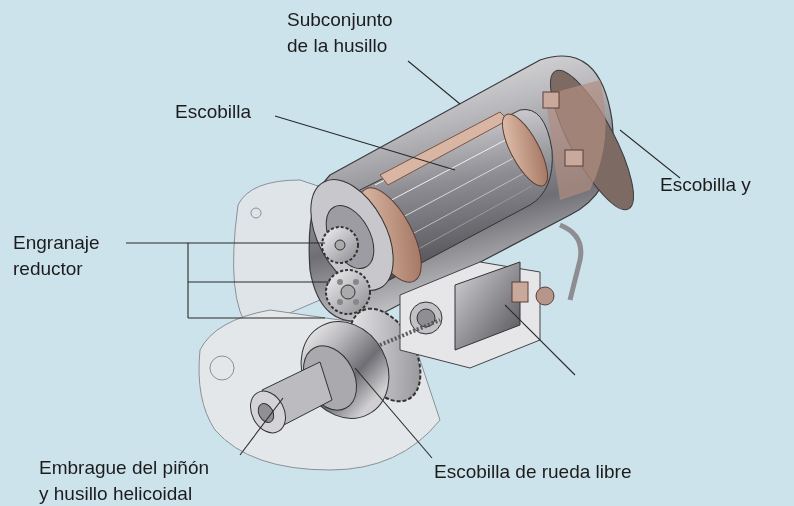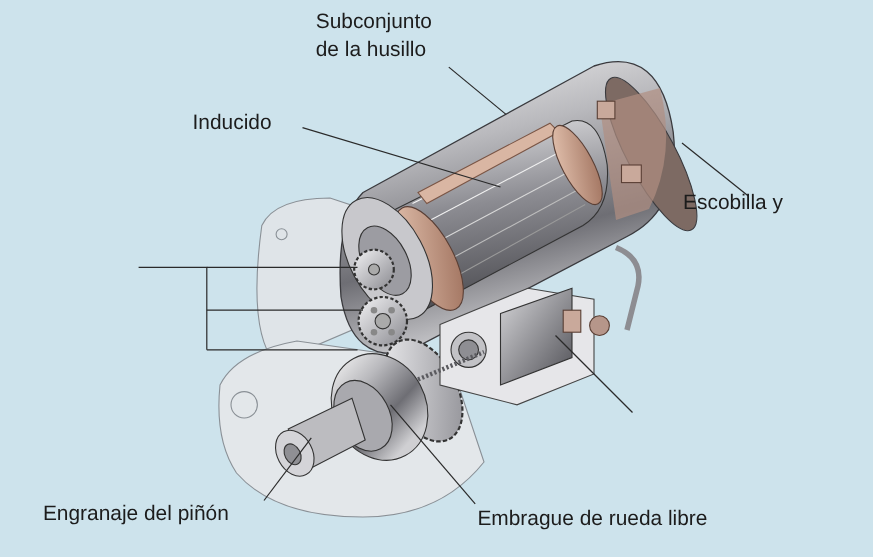--- a/index.html
+++ b/index.html
@@ -134,30 +134,35 @@
       <line x1="283" y1="398" x2="240" y2="455"></line>
     </g>
   </svg>
 
   <div class="lbl" style="left:287px; top:7px;">
     <span>Subconjunto</span>
     <span>de la husillo</span>
   </div>
 
   <div class="lbl" style="left:175px; top:99px;">
-    <span>Inducido</span>
+    <span>Escobilla</span>
   </div>
 
+  <div class="lbl" style="left:13px; top:230px;">
+    <span>Engranaje</span>
+    <span>reductor</span>
+  </div>
 
-  <div class="lbl" style="left:621px; top:172px;">
+  <div class="lbl" style="left:660px; top:172px;">
     <span>Escobilla y</span>
   </div>
 
 
   <div class="lbl" style="left:434px; top:459px;">
-    <span>Embrague de rueda libre</span>
+    <span>Escobilla de rueda libre</span>
   </div>
 
   <div class="lbl" style="left:39px; top:455px;">
-    <span>Engranaje del piñón</span>
+    <span>Embrague del piñón</span>
+    <span>y husillo helicoidal</span>
   </div>
 
 </div>
 
 </body></html>

